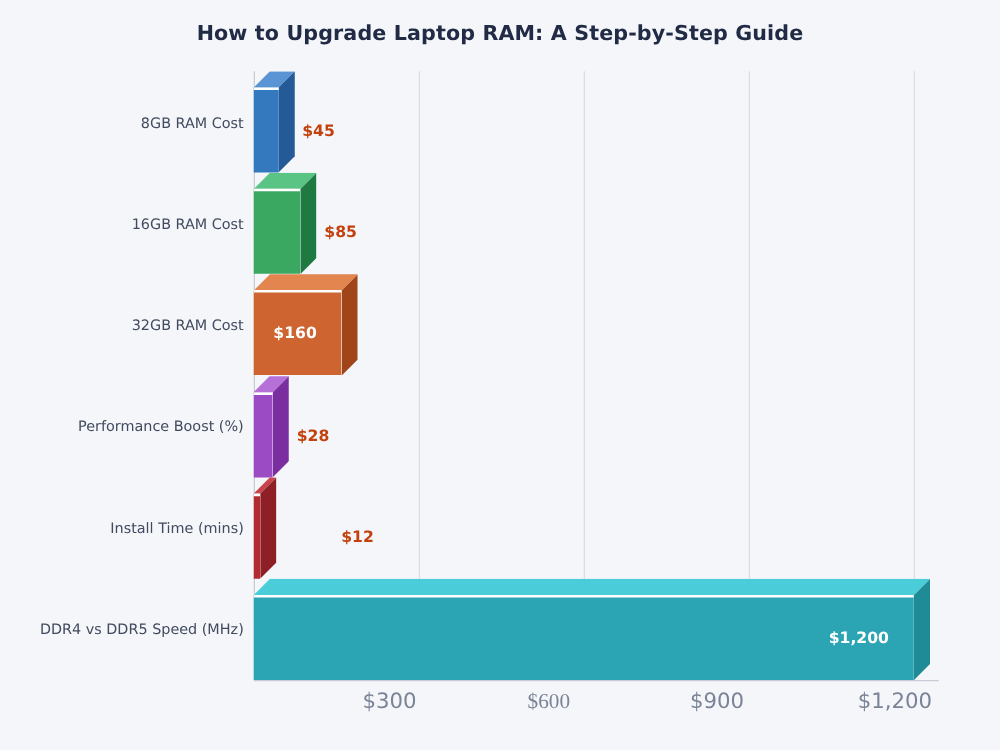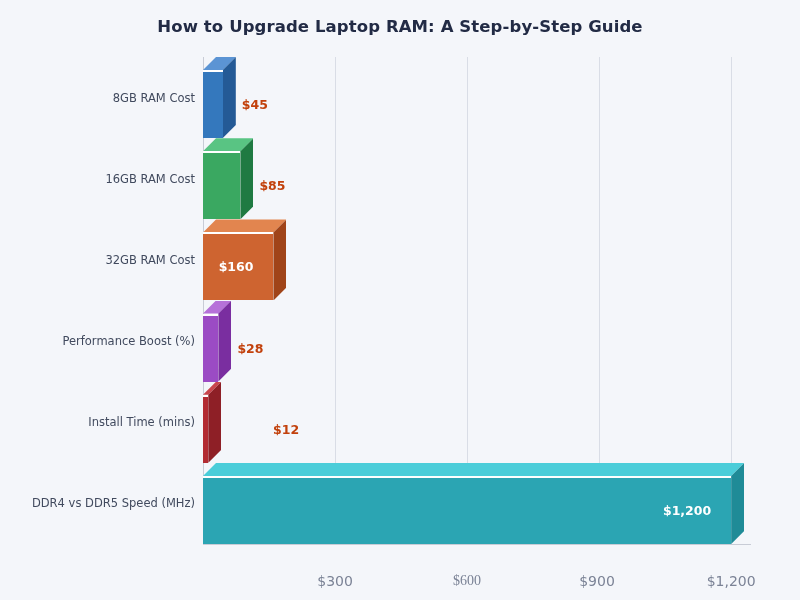--- a/index.html
+++ b/index.html
@@ -35,25 +35,24 @@
     background:#c8ccd6;
   }
   #axis-bottom{
     position:absolute;left:0;top:487px;width:548px;height:1px;
     background:#c8ccd6;
   }
 
   .xtick-label{
     position:absolute;
     top:551px;
-    font-size:14px;
+    font-size:17px;
     color:#7b8396;
-    text-align:center;
+    text-align:left;
     width:90px;
-    margin-top:22px;
   }
 
   .ytick-label{
     position:absolute;
     right:0;
     width:200px;
     text-align:right;
     font-size:11.5px;
     color:#414a5e;
     transform:translateY(-50%);

